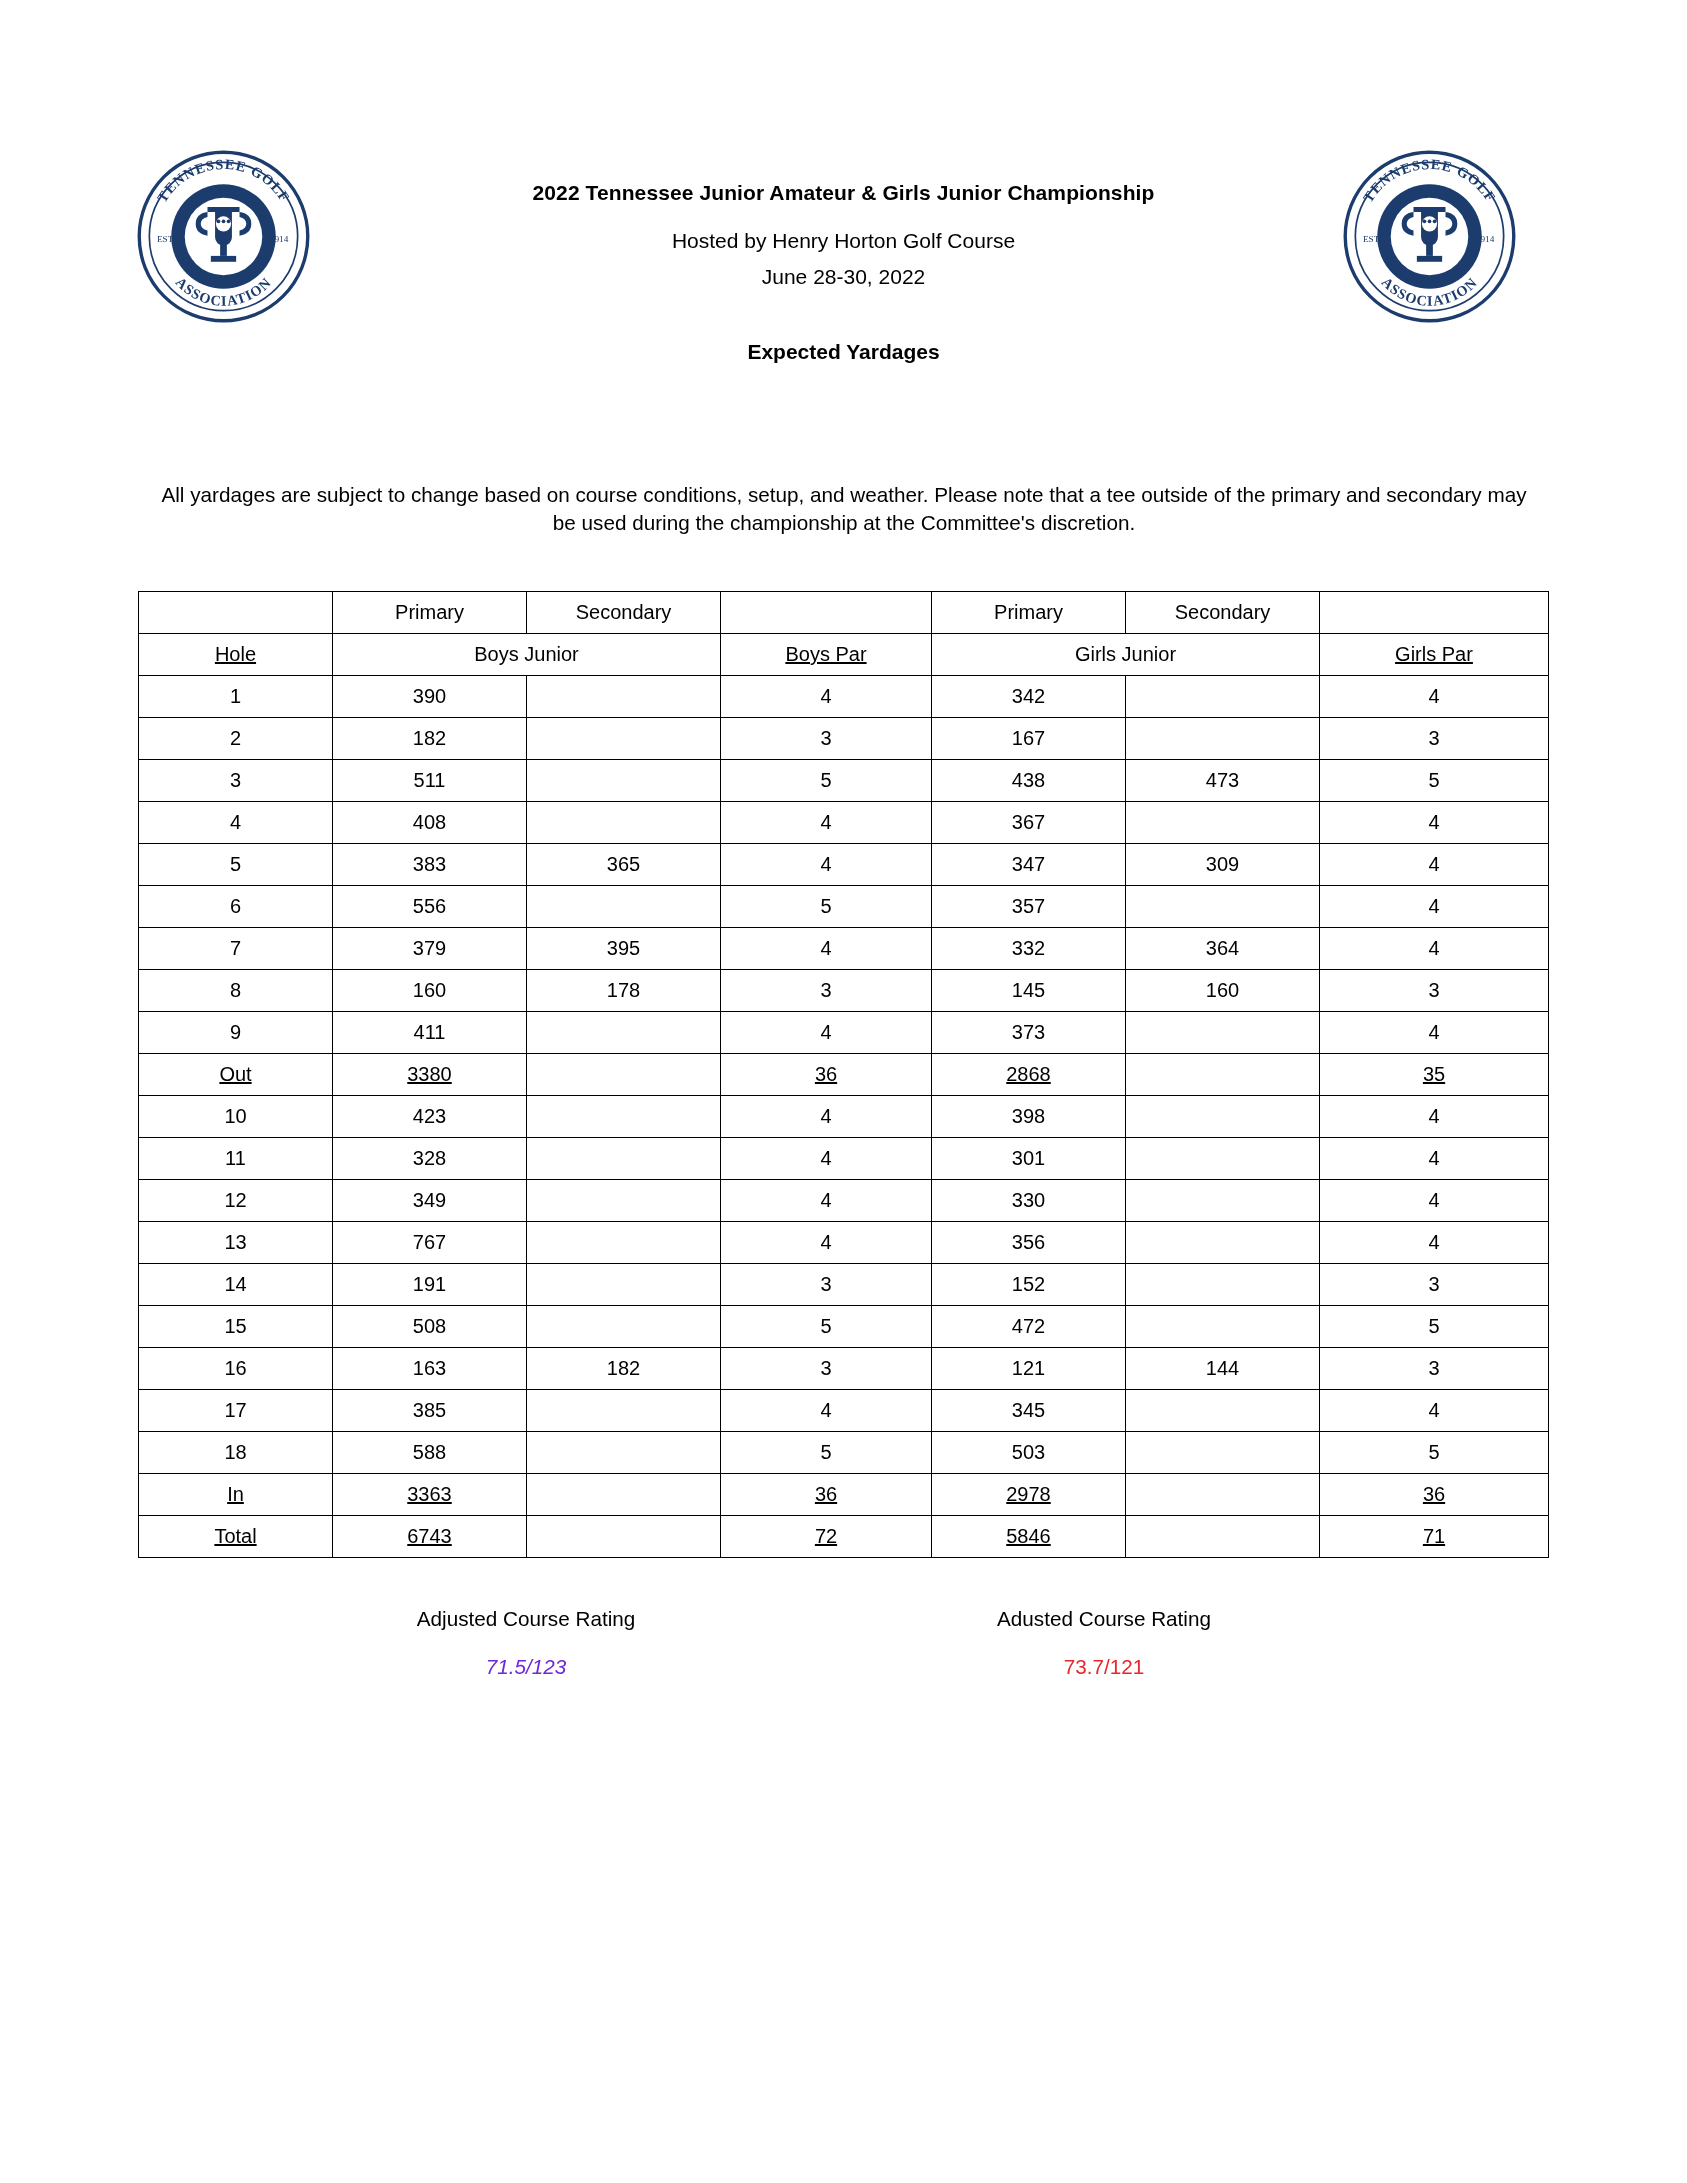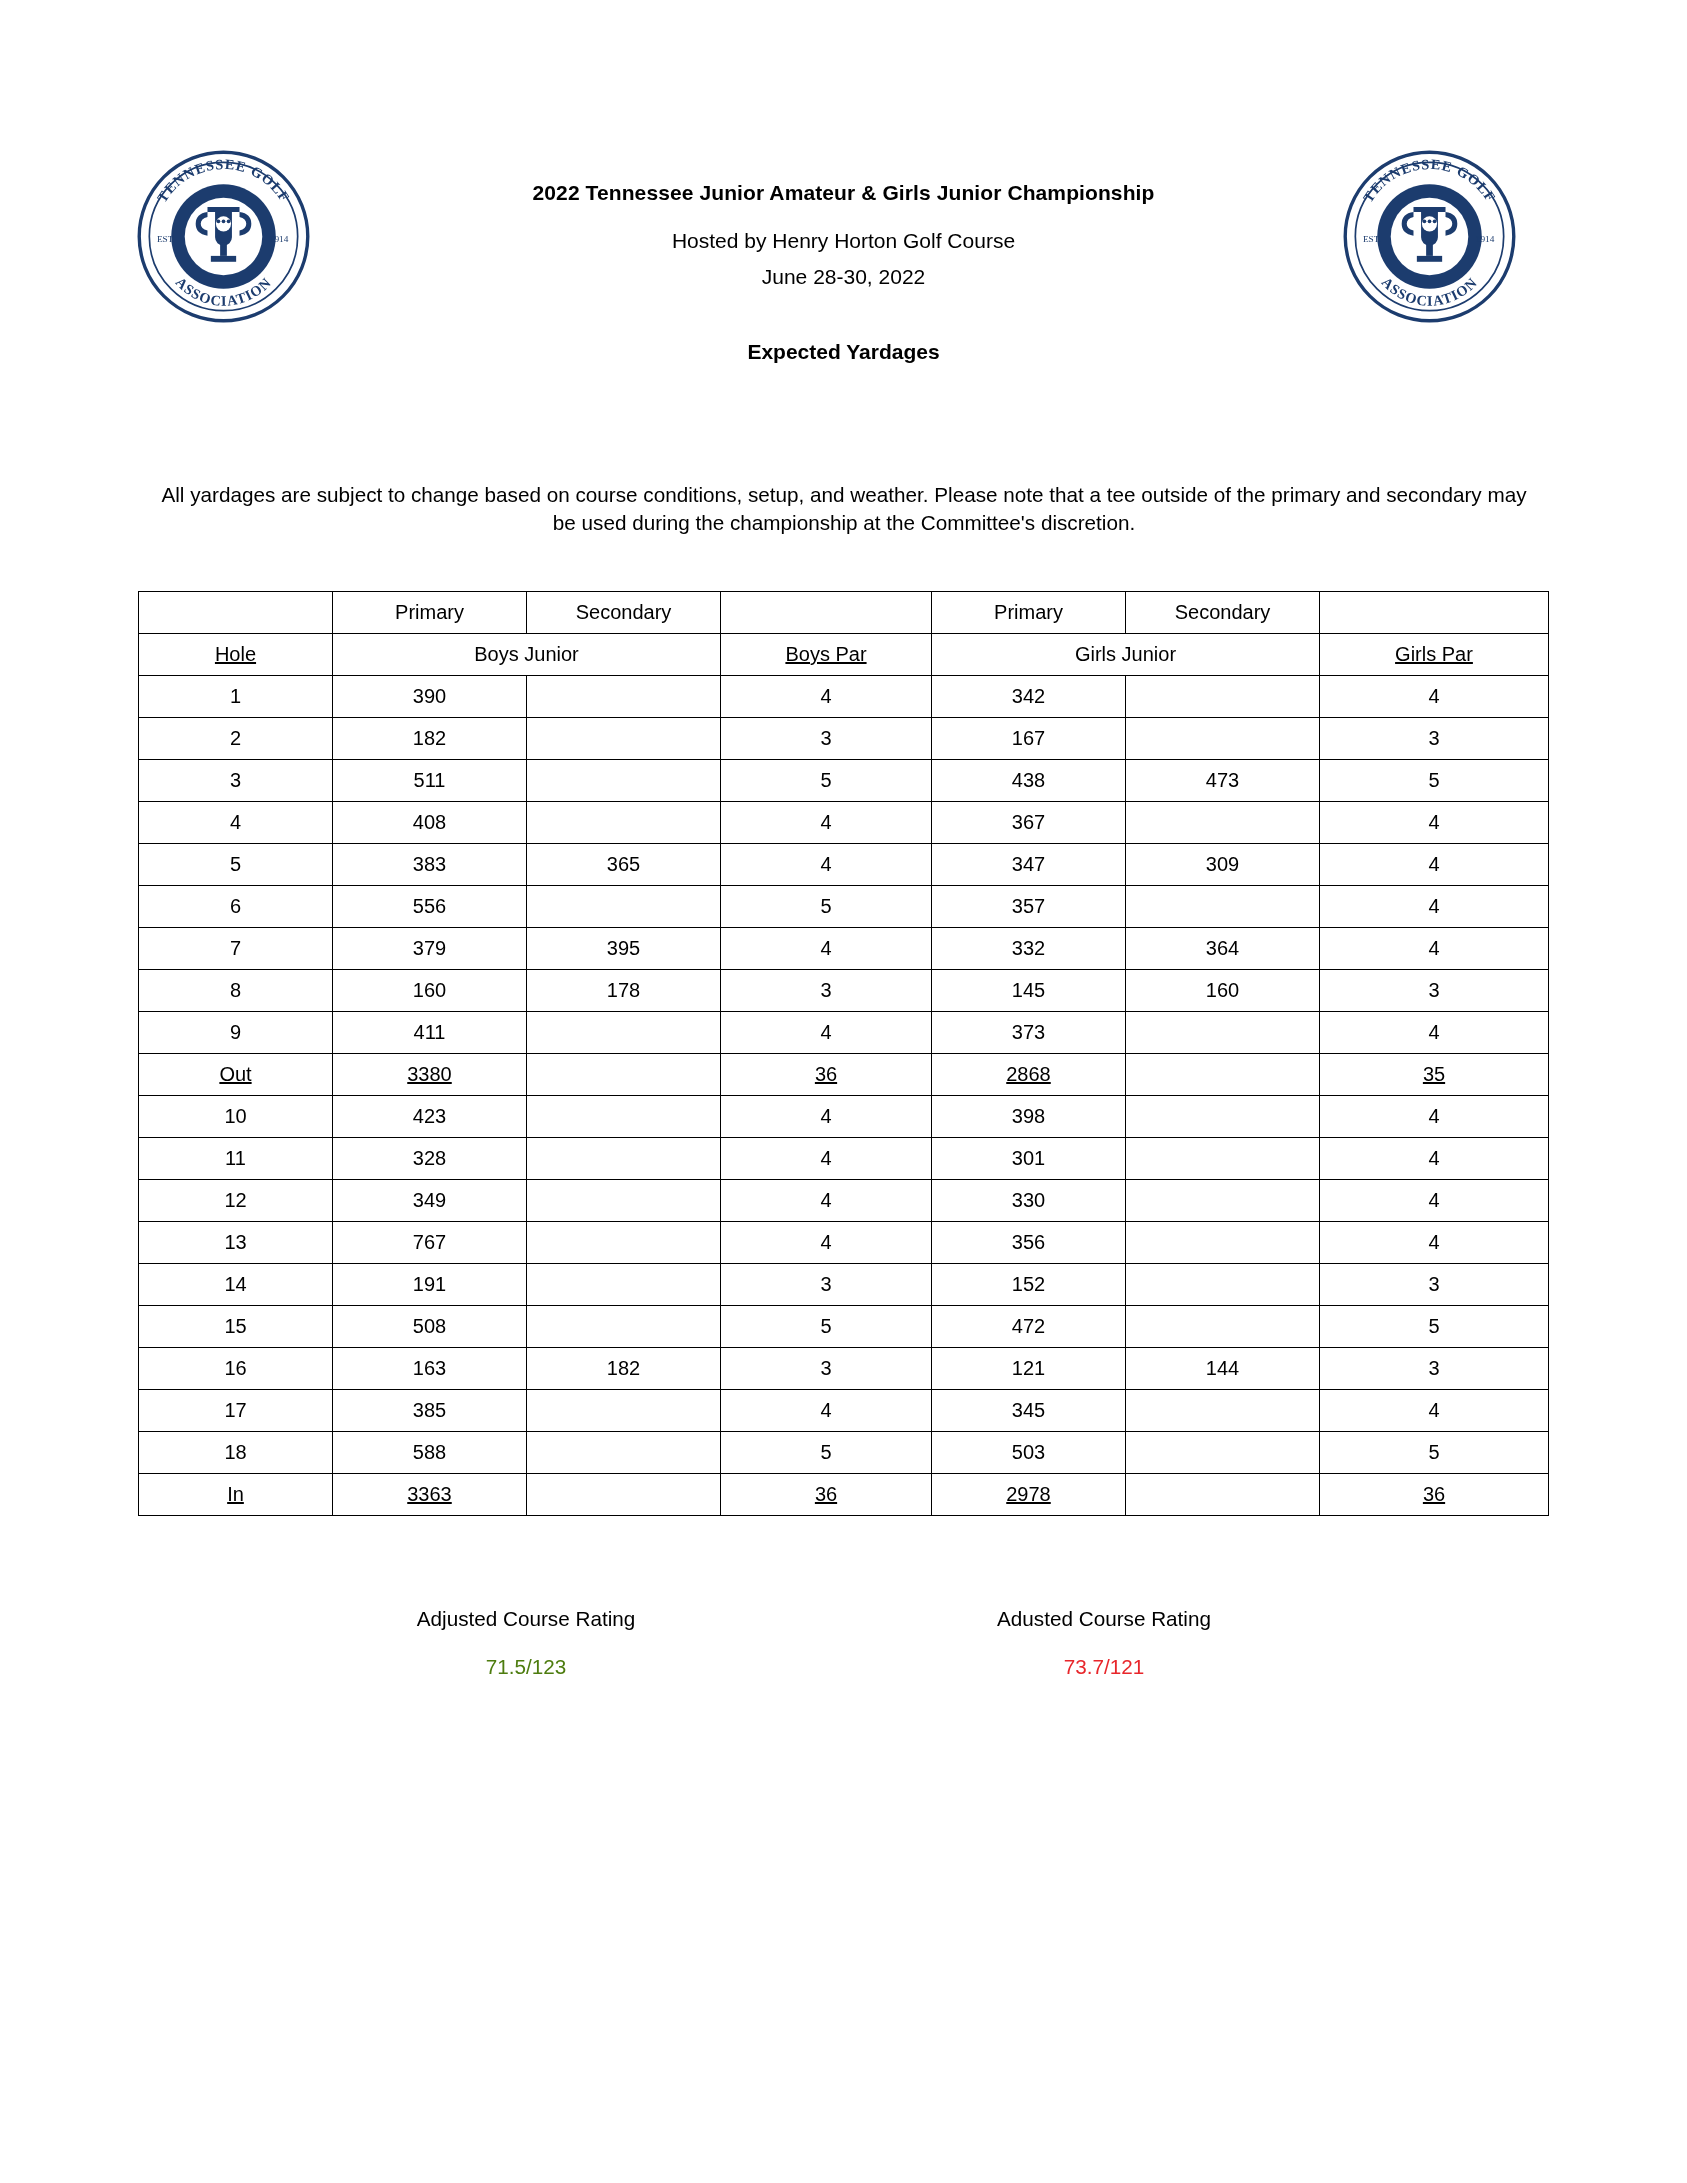--- a/index.html
+++ b/index.html
@@ -438,28 +438,37 @@
         <tr>
           <td class="sum-label">In</td>
           <td class="sum-val">3363</td>
           <td></td>
           <td class="sum-val-par">36</td>
           <td class="sum-val">2978</td>
           <td></td>
           <td class="sum-val-par">36</td>
         </tr>
 
+        <tr>
+          <td class="sum-label">Total</td>
+          <td class="sum-val">6743</td>
+          <td></td>
+          <td class="sum-val-par">72</td>
+          <td class="sum-val">5846</td>
+          <td></td>
+          <td class="sum-val-par">71</td>
+        </tr>
       </tbody>
     </table>
   </div>
 
   <div class="ratings">
     <div class="rating-col boys">
       <div class="rating-label">Adjusted Course Rating</div>
-      <div class="rating-value" style="color: #4d7c0f;">71.5/123</div>
+      <div class="rating-value" style="color: #6d28d9; font-style: italic;">71.5/123</div>
     </div>
     <div class="rating-col girls">
       <div class="rating-label">Adusted Course Rating</div>
       <div class="rating-value" style="color: rgb(232, 38, 43);">73.7/121</div>
     </div>
   </div>
 
 </div>
 
 

